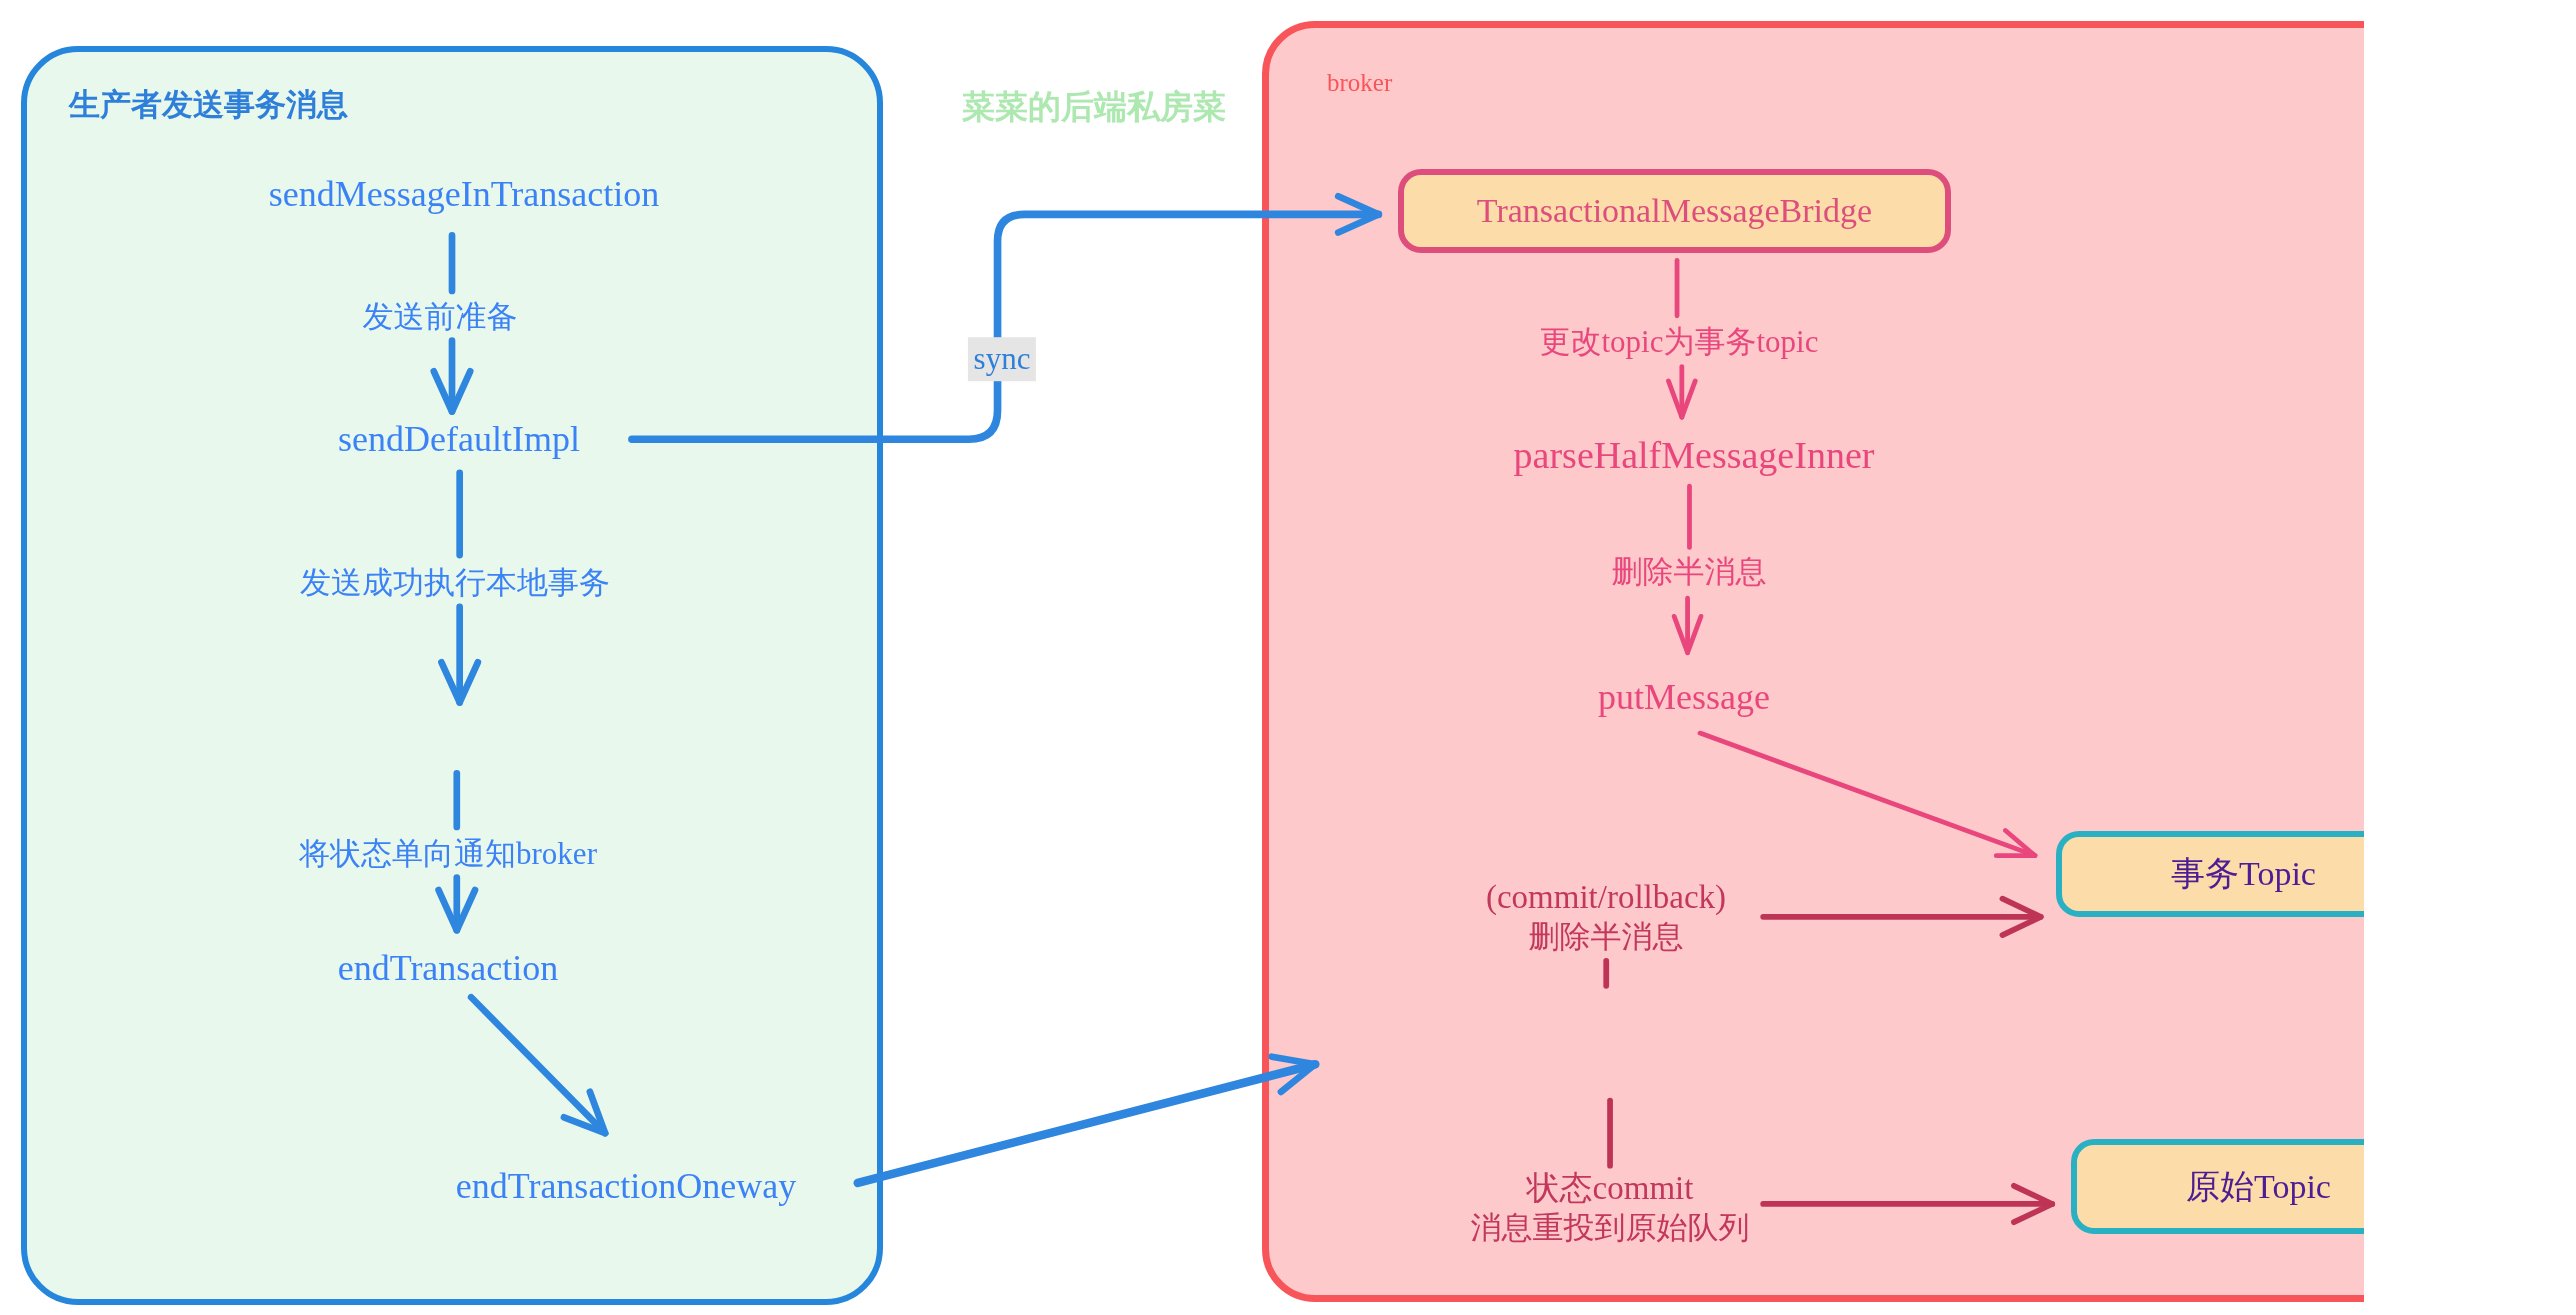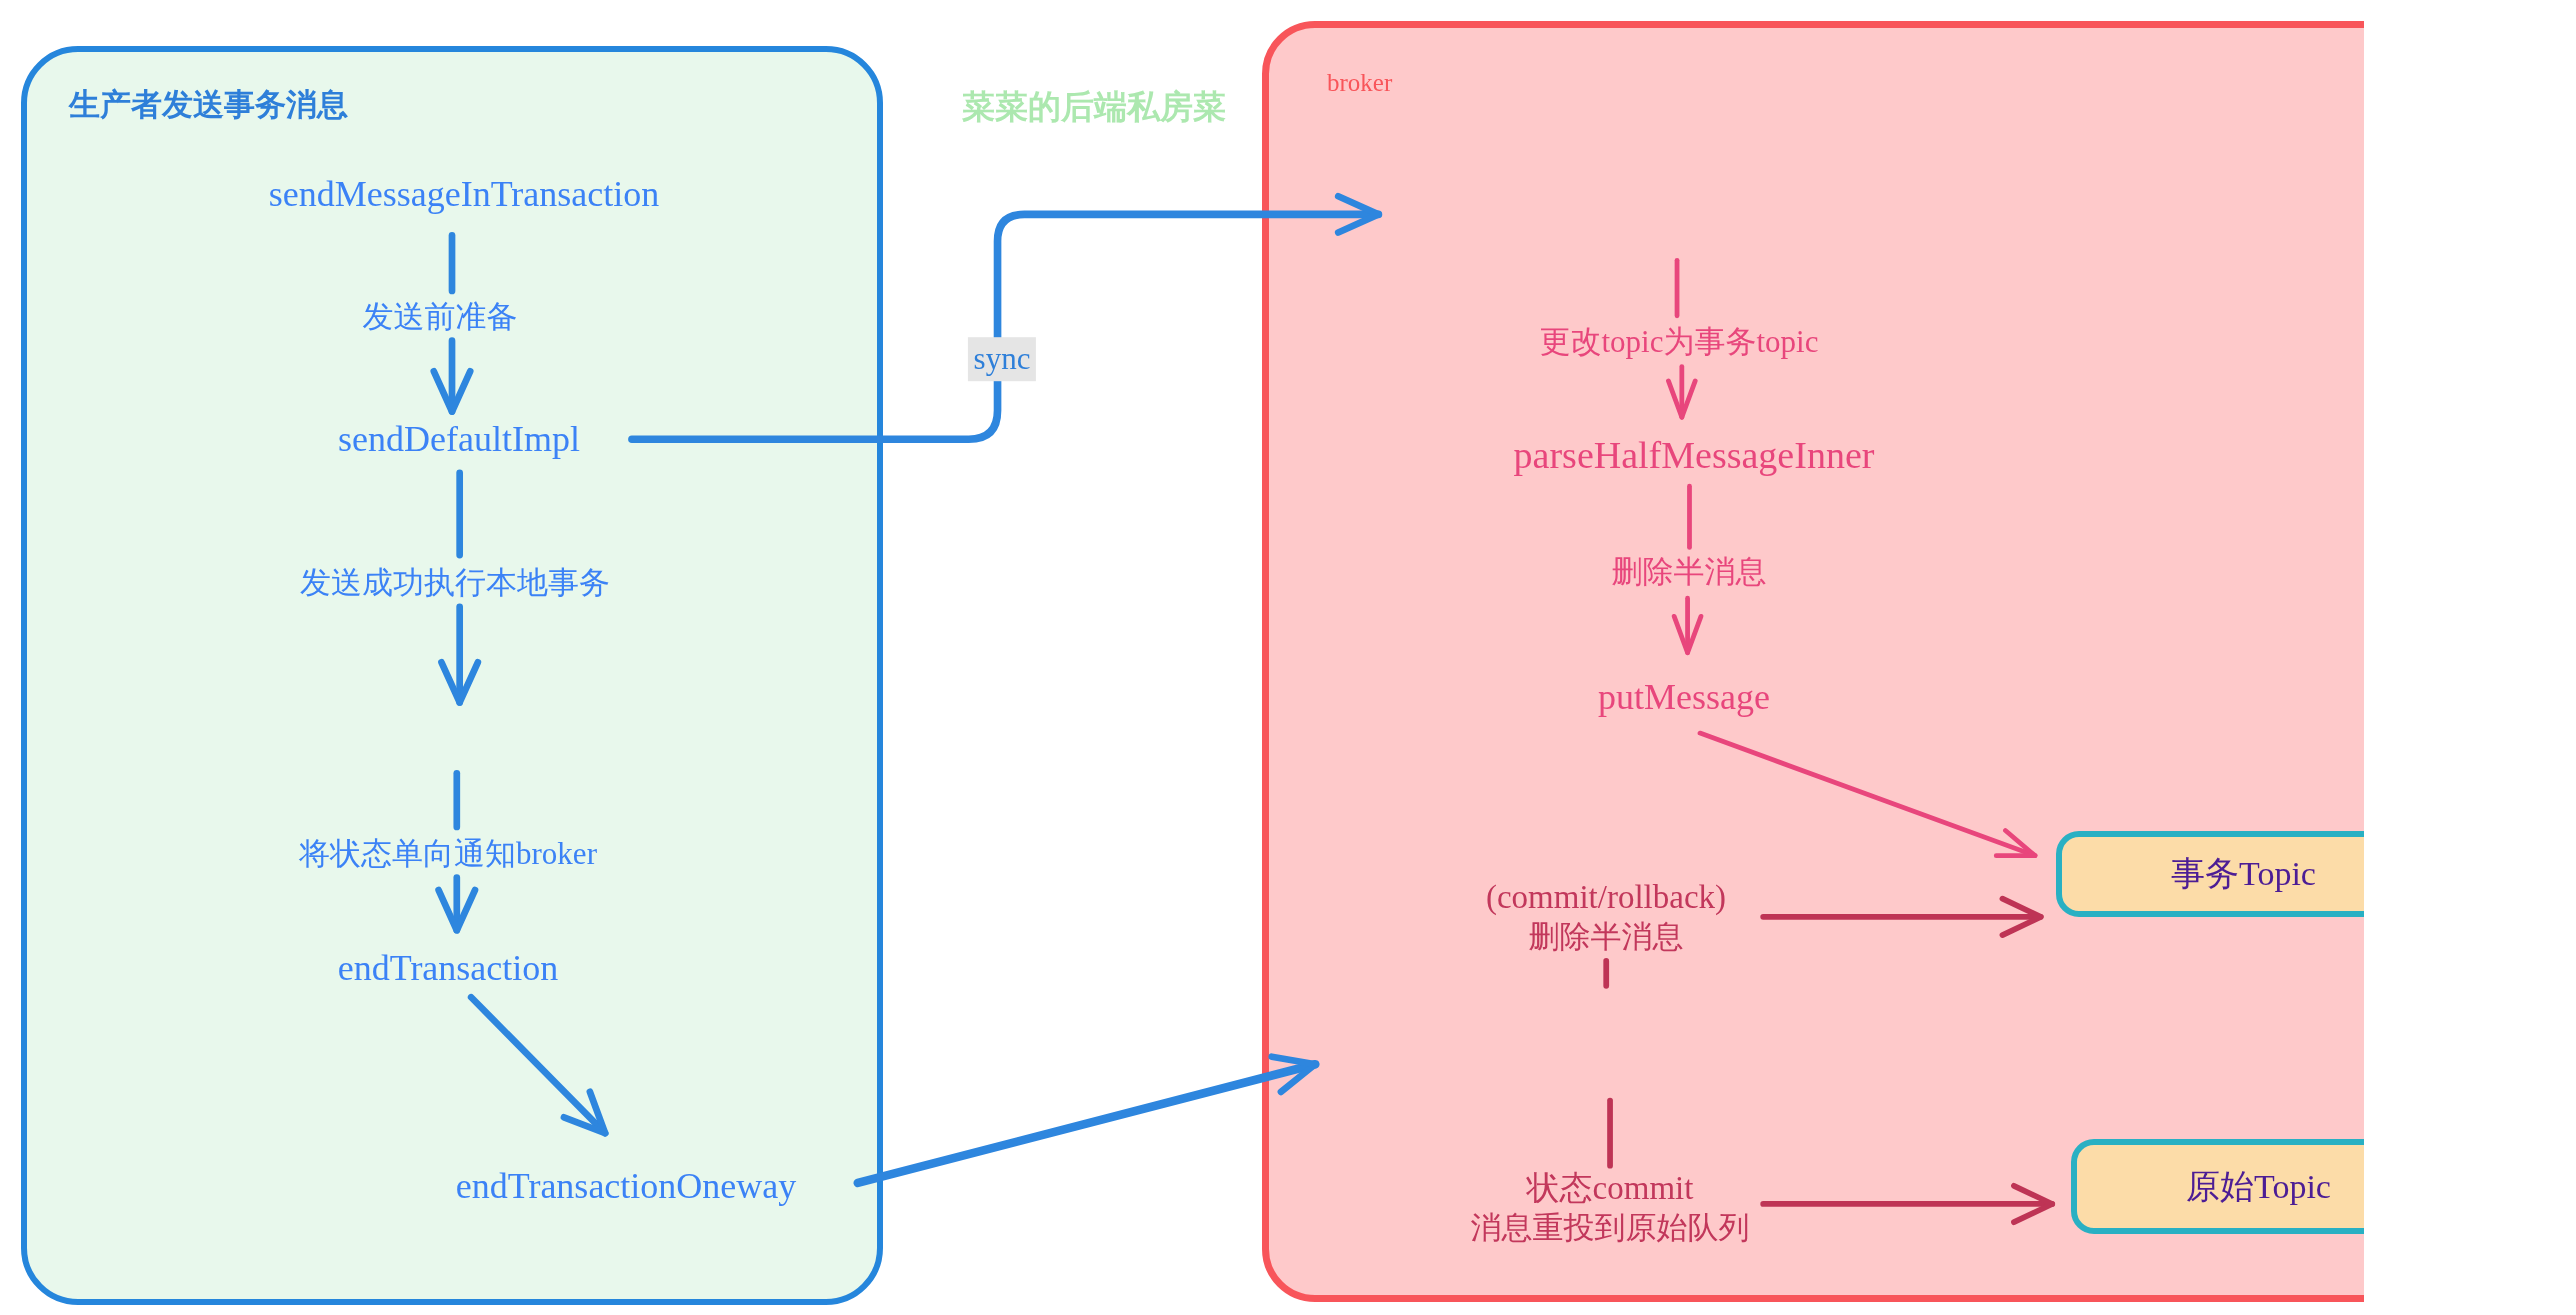--- a/index.html
+++ b/index.html
@@ -107,20 +107,23 @@
   <div class="node blue code" style="left:464px;top:194px">sendMessageInTransaction</div>
   <div class="node blue lbl" style="left:440px;top:317px">发送前准备</div>
   <div class="node blue code" style="left:459px;top:439px">sendDefaultImpl</div>
   <div class="node blue lbl" style="left:455px;top:583px">发送成功执行本地事务</div>
   <div class="node blue lbl" style="left:448px;top:854px">将状态单向通知broker</div>
   <div class="node blue code" style="left:448px;top:968px">endTransaction</div>
   <div class="node blue code" style="left:626px;top:1186px">endTransactionOneway</div>
 
   <div class="sync-label" style="left:1002px;top:359px">sync</div>
 
+  <div class="box pink-box" style="left:1398px;top:169px;width:553px;height:84px">
+    <span class="box-label sz35" style="font-size:34px">TransactionalMessageBridge</span>
+  </div>
   <div class="box teal-box" style="left:2056px;top:831px;width:375px;height:86px">
     <span class="box-label">事务Topic</span>
   </div>
   <div class="box teal-box" style="left:2071px;top:1139px;width:375px;height:95px">
     <span class="box-label">原始Topic</span>
   </div>
 
   <div class="node pinkflow lbl" style="left:1679px;top:342px">更改topic为事务topic</div>
   <div class="node pinkflow code-lg" style="left:1694px;top:456px">parseHalfMessageInner</div>
   <div class="node pinkflow lbl" style="left:1689px;top:572px">删除半消息</div>

